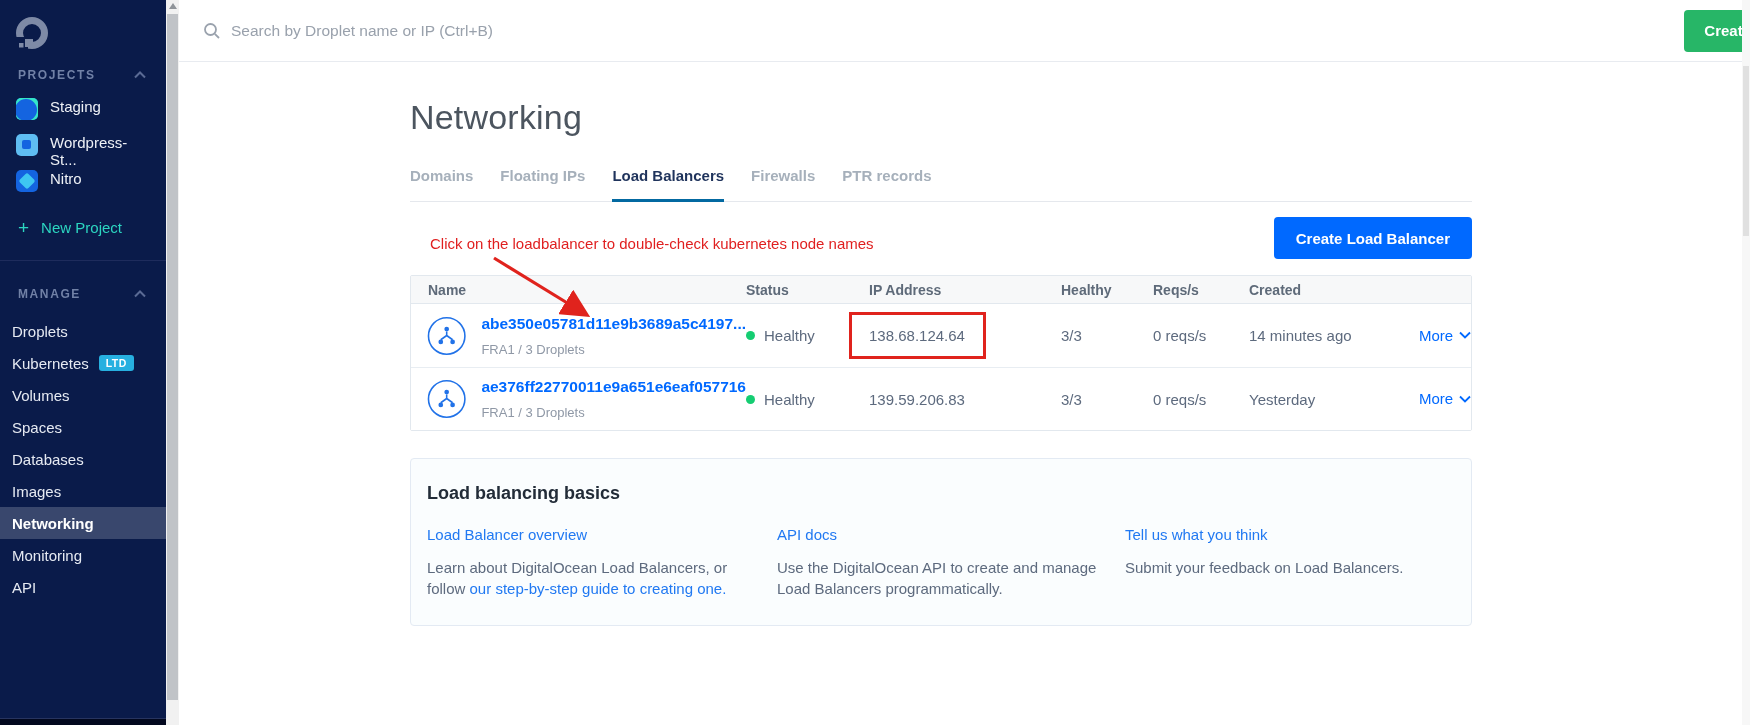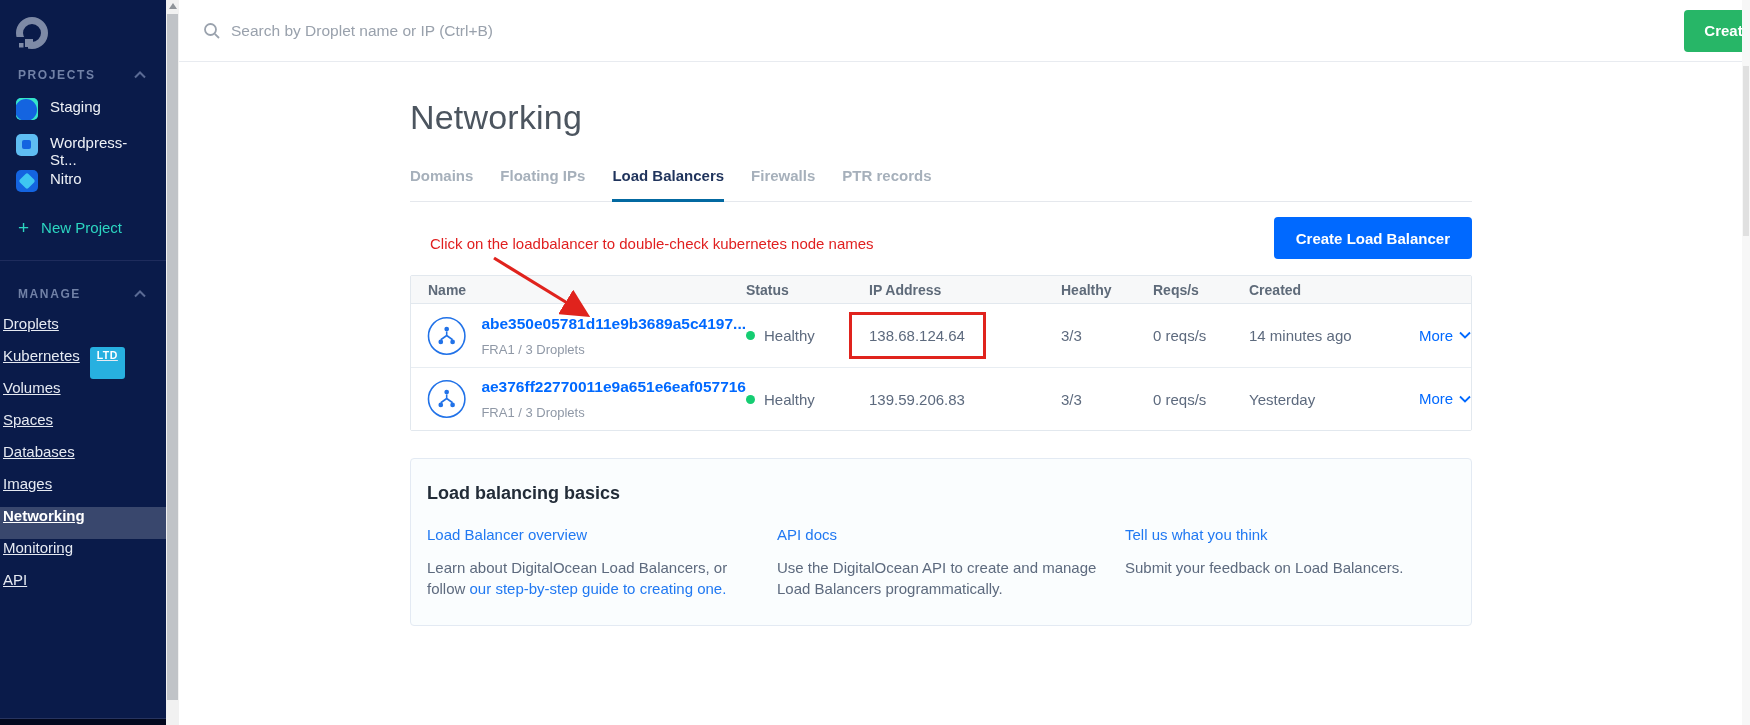--- a/index.html
+++ b/index.html
@@ -29,22 +29,22 @@
     background:#1464e0; border-radius:2px; }
   .icon-nitro { background:#1464e0; }
   .icon-nitro::after { content:""; position:absolute; left:5px; top:5px; width:12px; height:12px;
     background:#3ec6f2; transform:rotate(45deg); border-radius:2px; }
   .new-project { display:flex; align-items:center; gap:12px; padding:6px 18px 0 18px;
     height:36px; font-size:15px; color:#2cd6c1; cursor:pointer; }
   .new-project .plus { font-size:19px; font-weight:400; line-height:1; }
   .side-divider { border-top:1px solid #1e2c5c; margin:18px 0 0 0; }
   .manage-head { margin-top:26px; }
   .manage-list { margin-top:14px; }
-  .manage-item { display:flex; gap:10px; height:32px;
-    padding:0 3px; font-size:15px; color:#e6eaf2; cursor:pointer;text-decoration:underline; }
+  .manage-item { display:flex; align-items:center; gap:10px; height:32px;
+    padding:0 12px; font-size:15px; color:#e6eaf2; cursor:pointer; }
   .manage-item.active { background:#39476d; font-weight:700; color:#fff; }
   .badge-ltd { background:#27b0e0; color:#fff; font-size:10.5px; font-weight:700;
     padding:2px 7px; border-radius:3px; letter-spacing:.5px; }
   .sidebar-bottom { position:absolute; left:0; bottom:0; width:166px; height:7px;
     background:#02081e; border-top:1px solid #27345f; }
 
   
   .side-scroll { position:absolute; left:166px; top:0; width:13px; height:725px;
     background:#f1f1f1; }
   .side-scroll .arrow-up { position:absolute; top:3px; left:3px; width:0; height:0;

